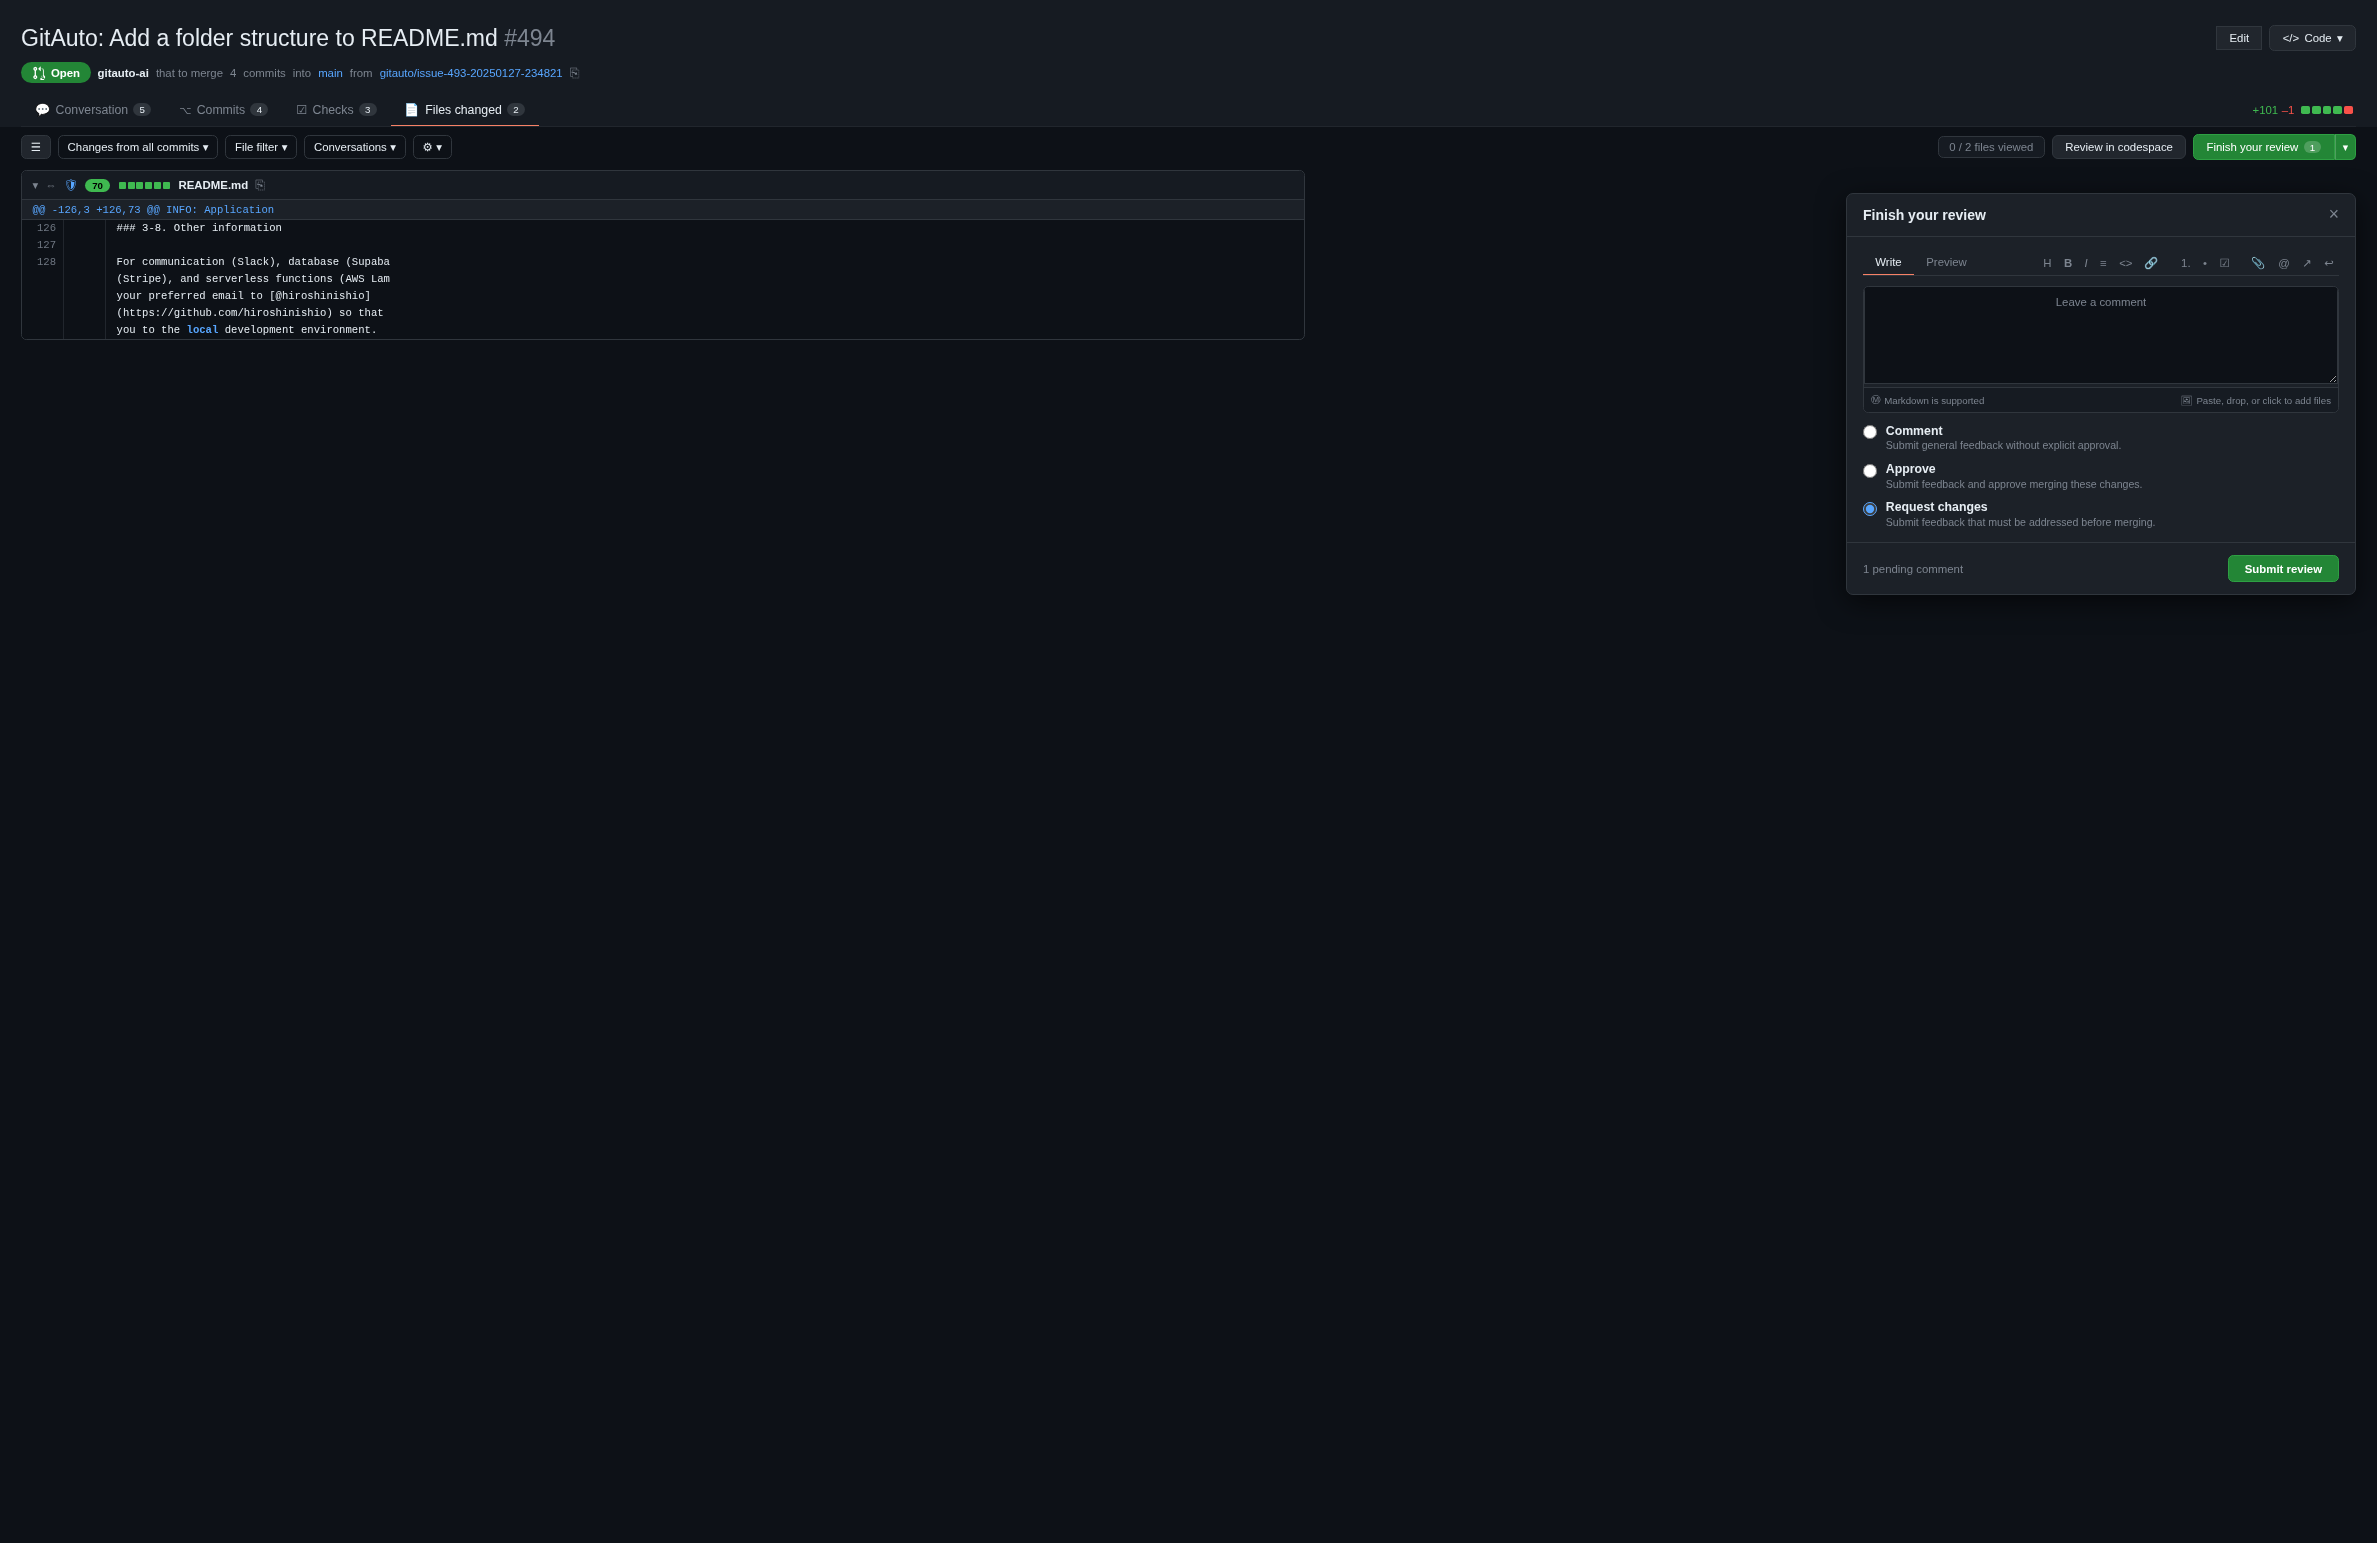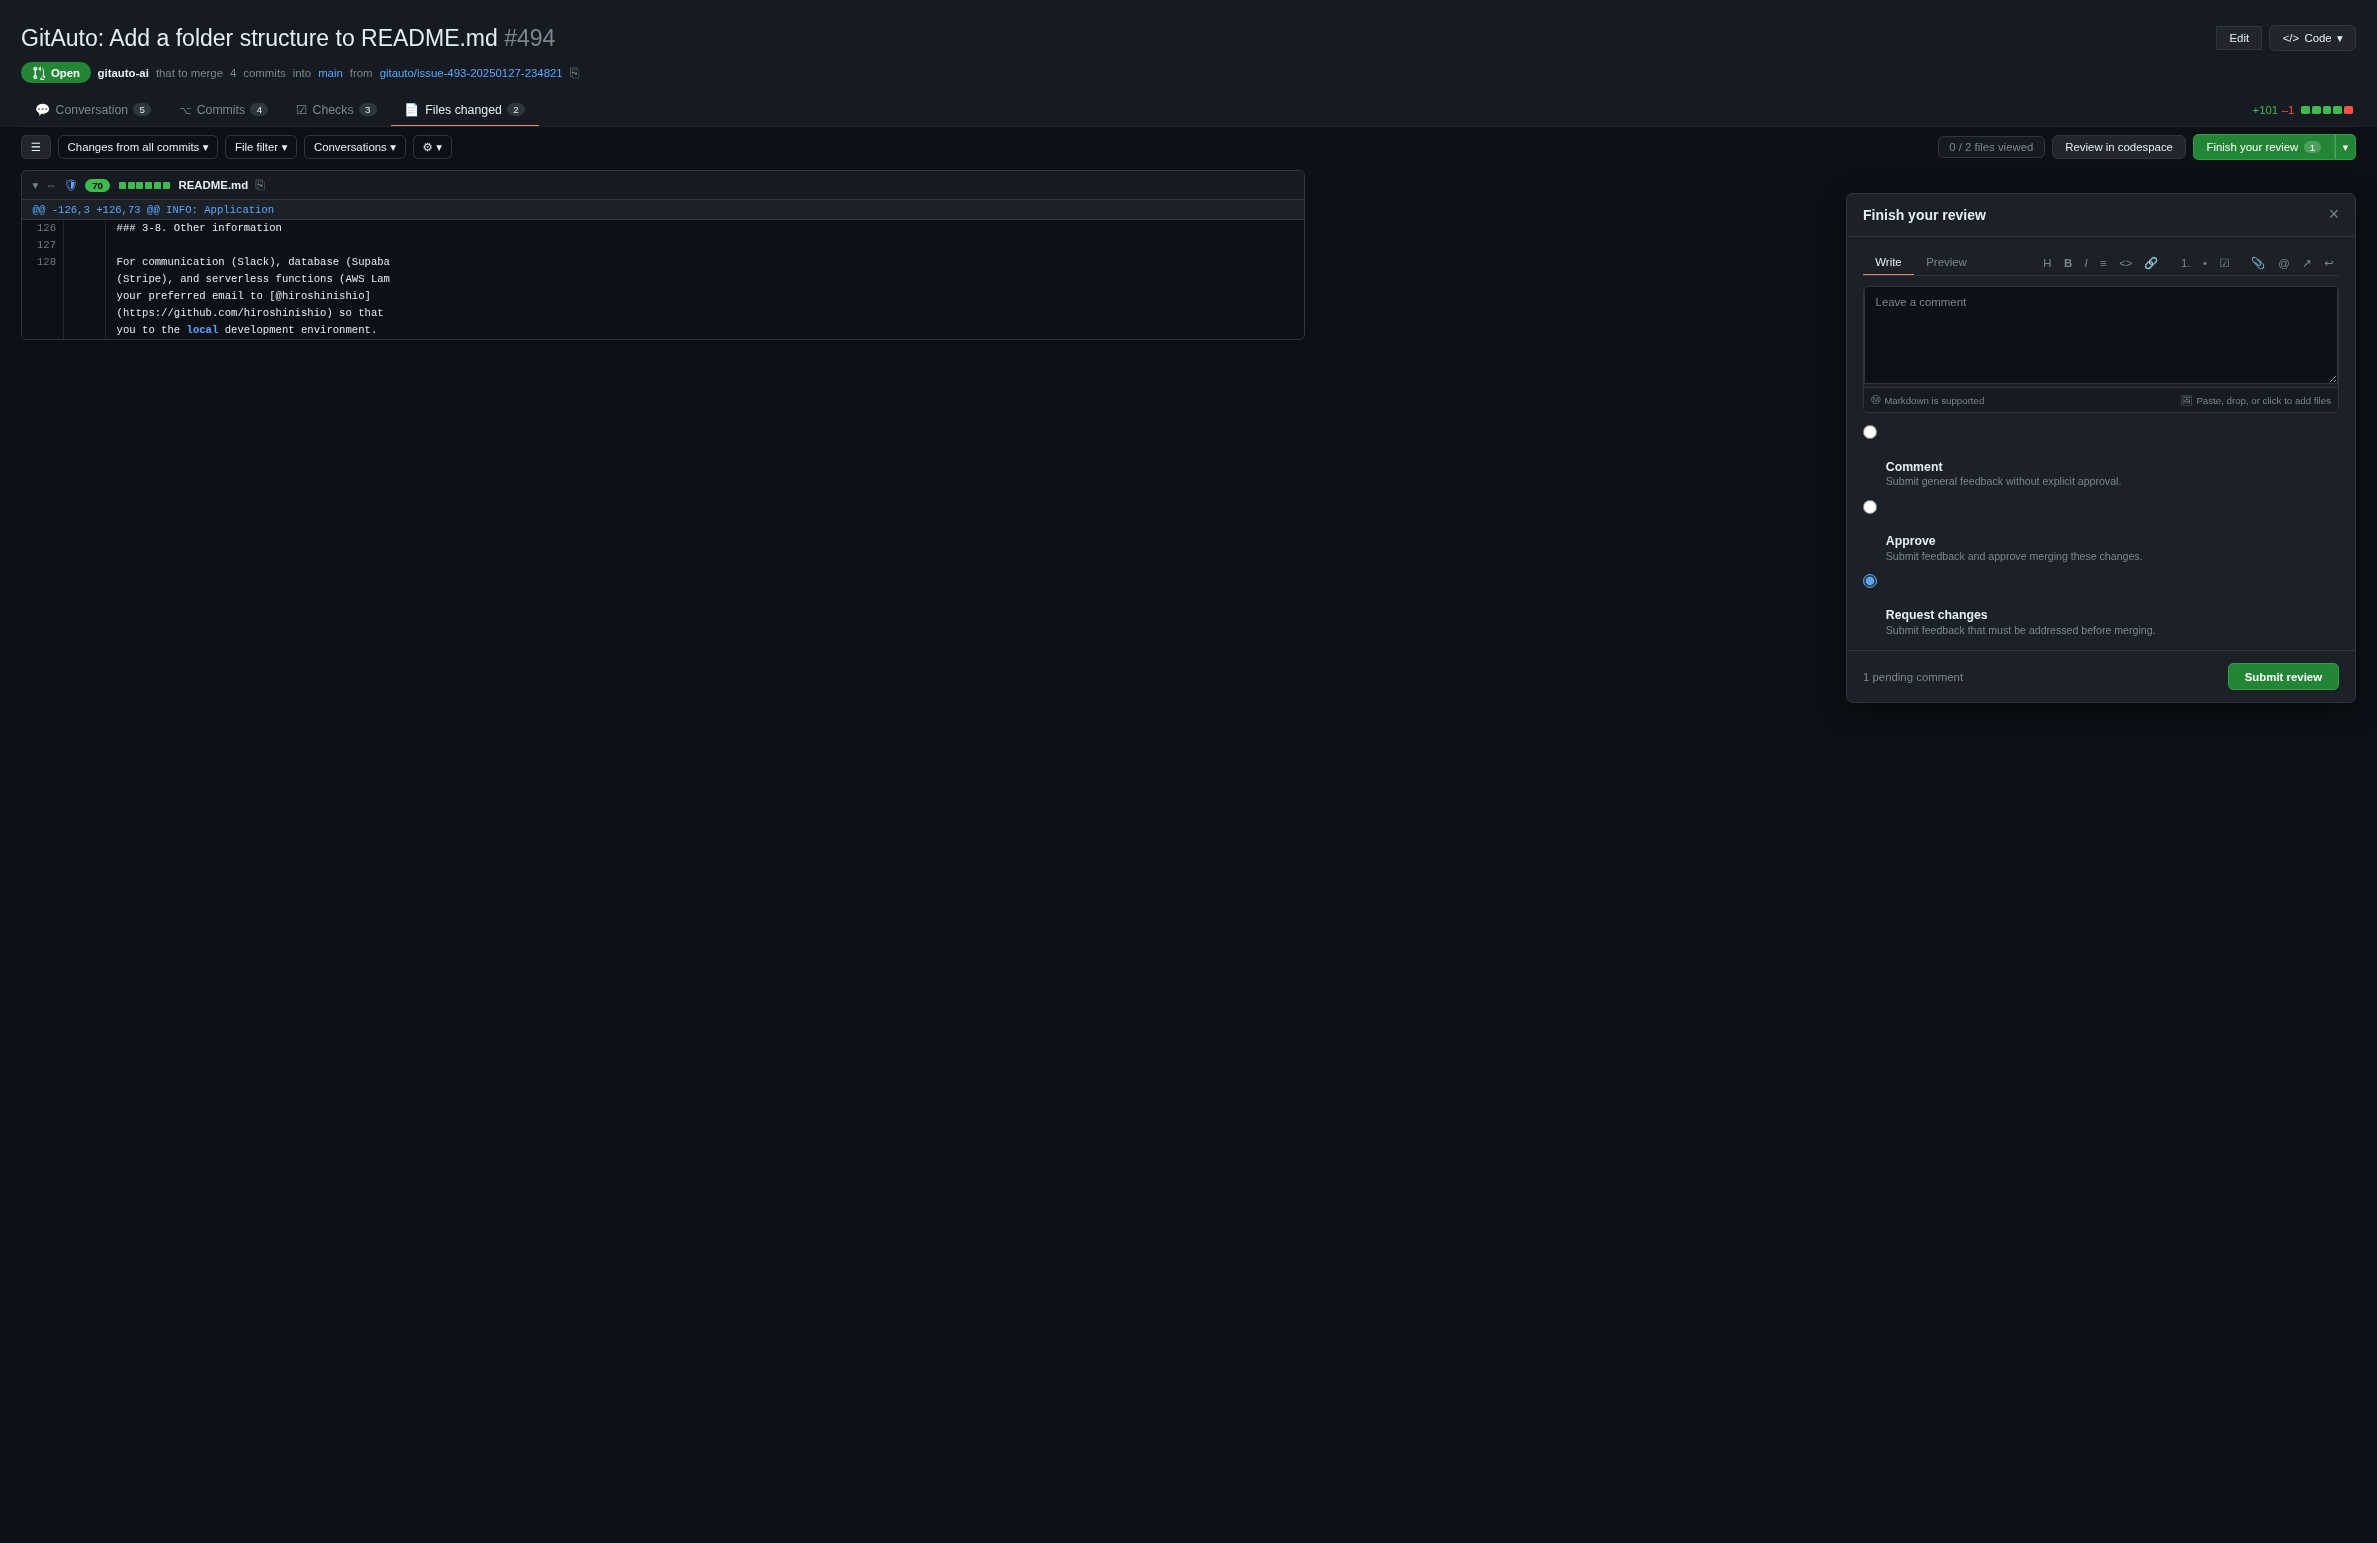--- a/index.html
+++ b/index.html
@@ -413,20 +413,21 @@
       min-height: 97px;
       background: #0d1117;
       border: 0.9px solid #30363d;
       border-top: none;
       color: #e6edf3;
       padding: 8.8px 10.6px;
       font-size: 11.4px;
       font-family: inherit;
       resize: vertical;
       outline: none;
+      text-align: center;
     }
 
     .comment-textarea::placeholder { color: #7d8590; }
 
     .editor-wrapper {
       border: 0.9px solid #30363d;
       border-radius: 5.3px;
       overflow: hidden;
       margin-bottom: 10.6px;
     }
@@ -466,21 +467,21 @@
     }
 
     .radio-option input[type="radio"] {
       margin-top: 1.8px;
       accent-color: #58a6ff;
       width: 14px;
       height: 14px;
       cursor: pointer;
     }
 
-    .radio-label { font-size: 12.3px; font-weight: 600; color: #e6edf3; margin-top: 36px; }
+    .radio-label { font-size: 12.3px; font-weight: 600; color: #e6edf3; }
     .radio-desc { font-size: 10.6px; color: #7d8590; margin-top: 1.8px; }
 
     .review-modal-footer {
       display: flex;
       justify-content: space-between;
       align-items: center;
       padding: 12.3px 16px;
       border-top: 0.9px solid #30363d;
     }
 

